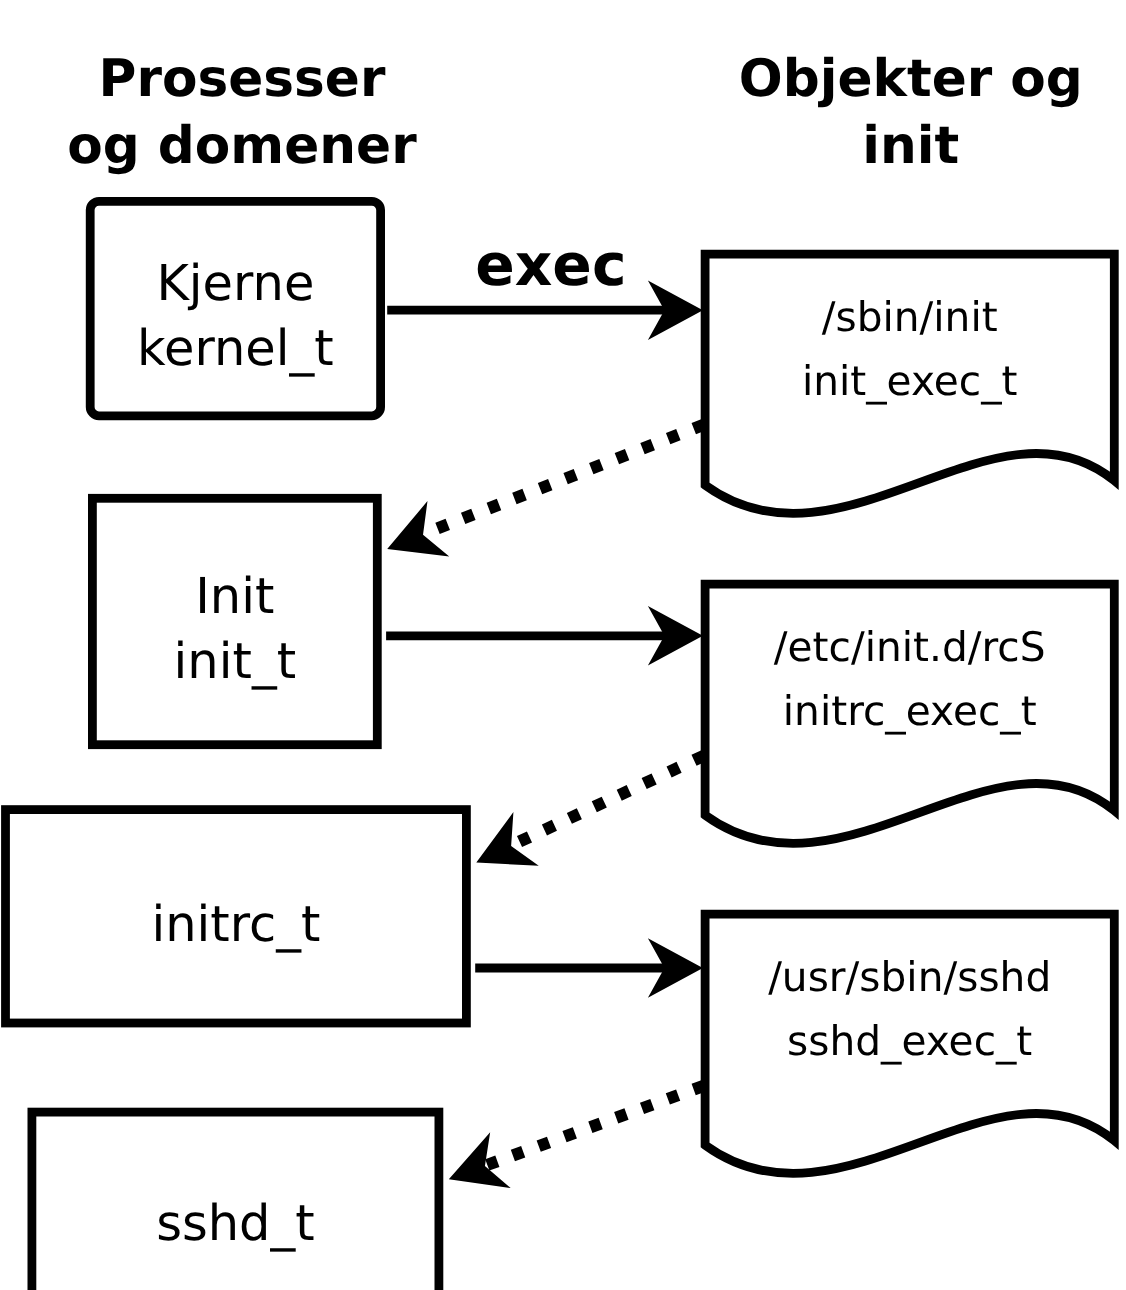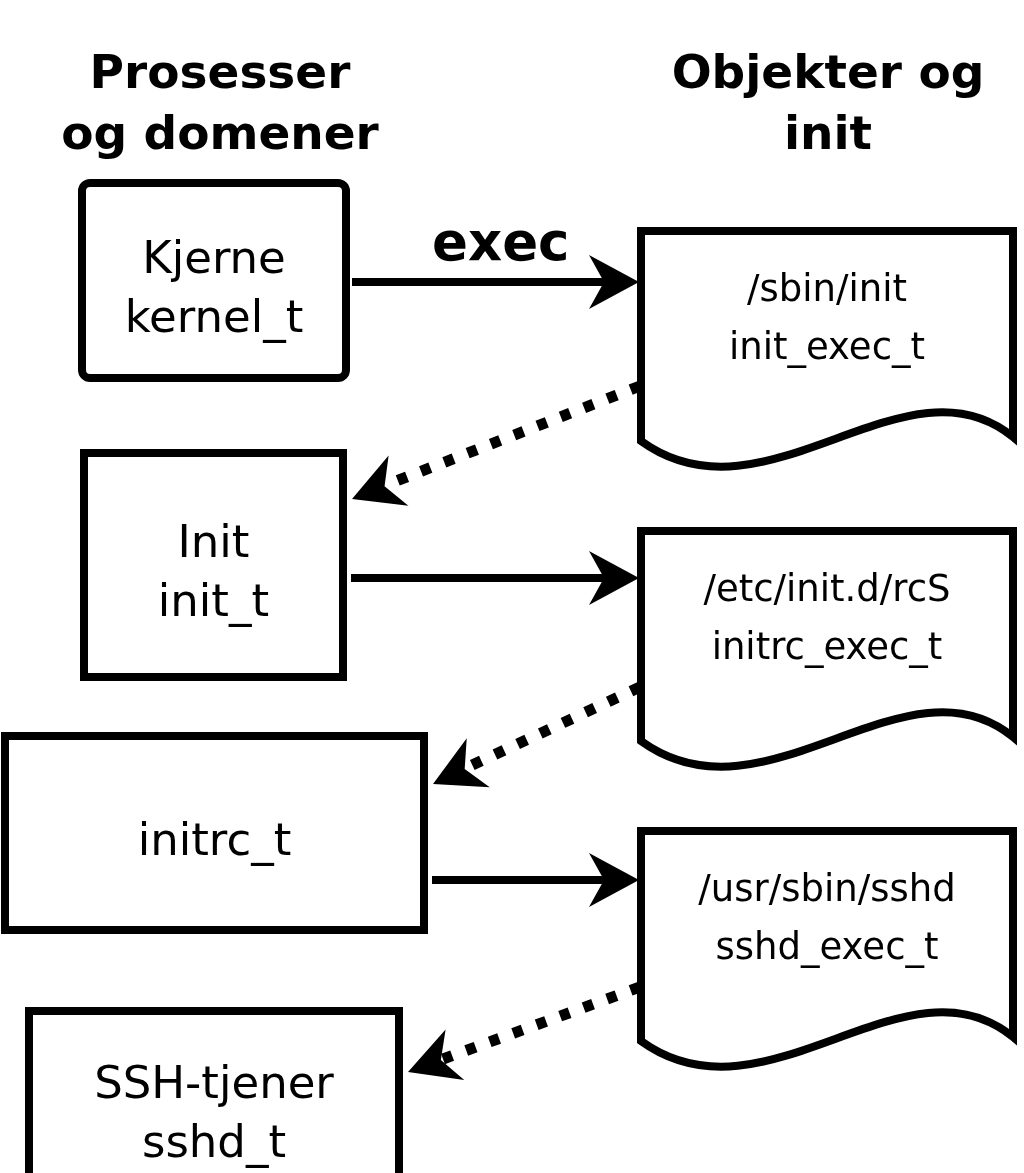--- a/index.html
+++ b/index.html
@@ -141,21 +141,20 @@
     <div>kernel_t</div>
   </div>
   <div class="process-box box-init">
     <div>Init</div>
     <div>init_t</div>
   </div>
   <div class="process-box box-initrc">
     <div>initrc_t</div>
   </div>
   <div class="process-box box-sshd">
-    <div>SSH-tjener</div>
     <div>sshd_t</div>
   </div>
 
   <div class="doc-label doc-label-1">
     <div>/sbin/init</div>
     <div>init_exec_t</div>
   </div>
   <div class="doc-label doc-label-2">
     <div>/etc/init.d/rcS</div>
     <div>initrc_exec_t</div>

